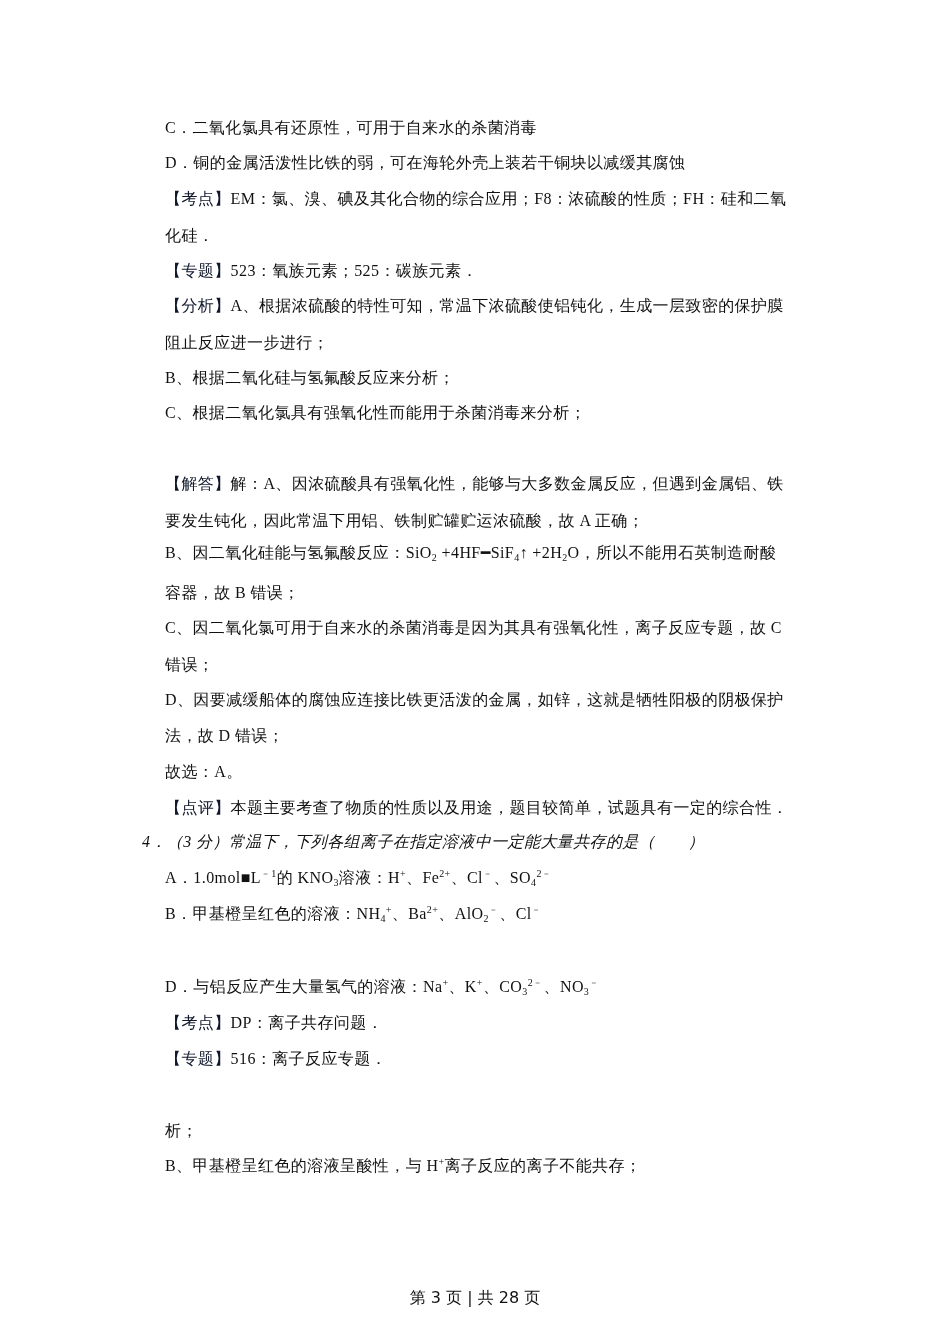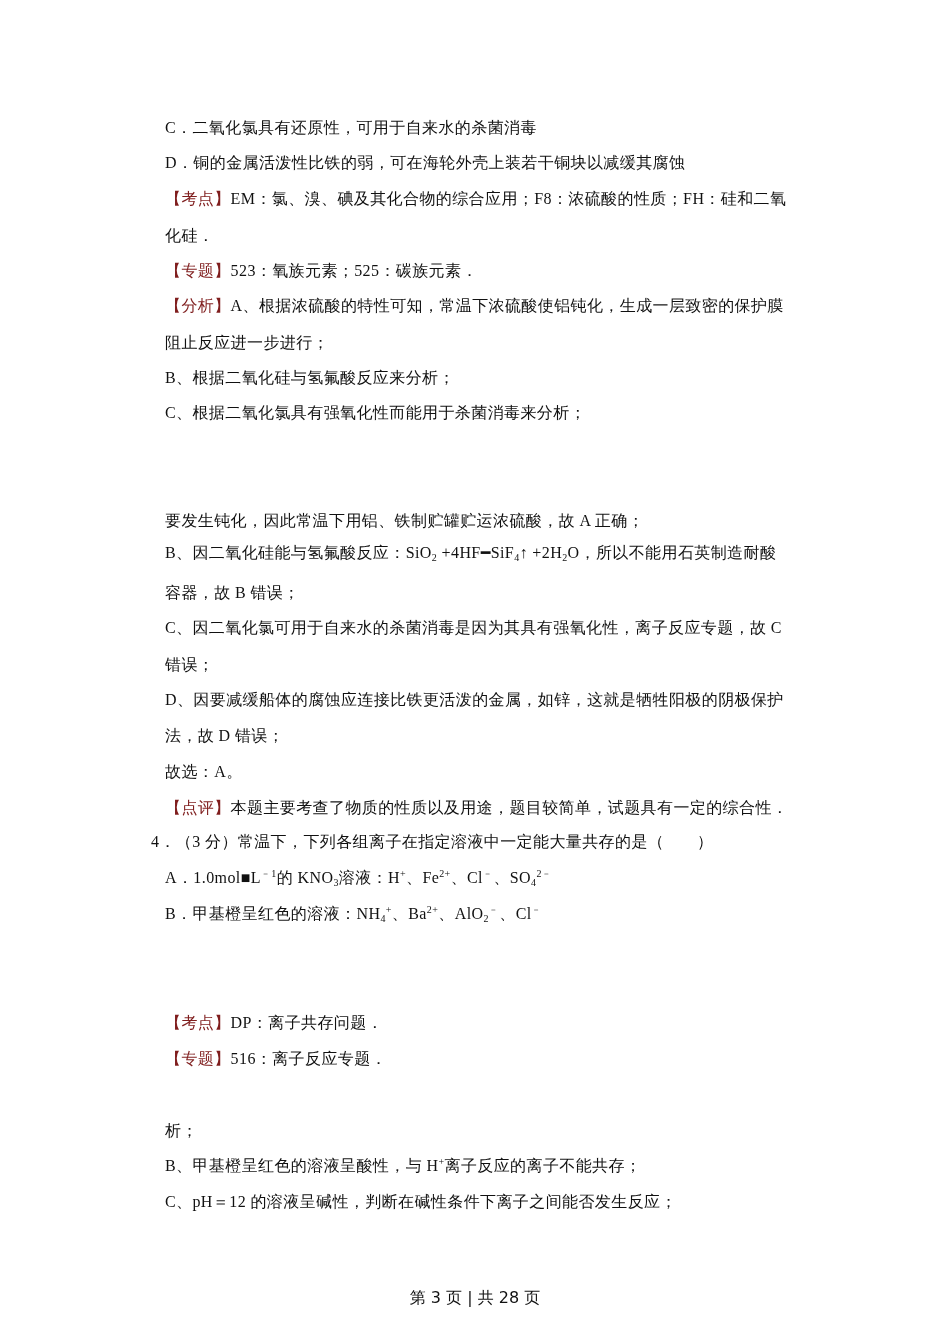--- a/index.html
+++ b/index.html
@@ -6,22 +6,22 @@
   body {
     width: 950px; height: 1344px; position: relative; overflow: hidden;
     font-family: "Liberation Serif", "DejaVu Serif", serif;
     color: #111111;
   }
   .page { position: absolute; left: 0; top: 0; width: 764px; height: 1344px; }
   .line {
     position: absolute; left: 165px; white-space: nowrap;
     font-size: 16px; line-height: 20px; letter-spacing: 0.4px;
   }
-  .line.q { left: 151px; }
-  .tag { color: #7f1d1d; }
+  .line.q { left: 142px; font-style: italic; }
+  .tag { color: #0f172a; }
   sup, sub { font-size: 10px; line-height: 0; }
   sup { vertical-align: 6px; }
   sub { vertical-align: -3px; }
   .footer {
     position: absolute; left: 0; width: 950px; top: 1288px; text-align: center;
     font-family: "DejaVu Sans", sans-serif; font-size: 16px; color: #111;
   }
 </style>
 </head>
 <body>
@@ -40,20 +40,23 @@
     <span class="tag">【专题】</span><span>523：氧族元素；525：碳族元素．</span>
   </div>
 
   <div class="line" style="top:296px">
     <span class="tag">【分析】</span><span>A、根据浓硫酸的特性可知，常温下浓硫酸使铝钝化，生成一层致密的保护膜</span>
   </div>
   <div class="line" style="top:333px">阻止反应进一步进行；</div>
   <div class="line" style="top:368px">B、根据二氧化硅与氢氟酸反应来分析；</div>
   <div class="line" style="top:403px">C、根据二氧化氯具有强氧化性而能用于杀菌消毒来分析；</div>
 
+  <div class="line" style="top:474px">
+    <span class="tag">【解答】</span><span>解：A、因浓硫酸具有强氧化性，能够与大多数金属反应，但遇到金属铝、铁</span>
+  </div>
   <div class="line" style="top:511px">要发生钝化，因此常温下用铝、铁制贮罐贮运浓硫酸，故 A 正确；</div>
 
   <div class="line" style="top:543px">
     <span>B、因二氧化硅能与氢氟酸反应：</span><span><span>SiO</span><sub>2</sub><span> +4HF━SiF</span><sub>4</sub><span>↑ +2H</span><sub>2</sub><span>O</span></span><span>，所以不能用石英制造耐酸</span>
   </div>
   <div class="line" style="top:583px">容器，故 B 错误；</div>
   <div class="line" style="top:618px">C、因二氧化氯可用于自来水的杀菌消毒是因为其具有强氧化性，离子反应专题，故 C</div>
   <div class="line" style="top:655px">错误；</div>
   <div class="line" style="top:690px">D、因要减缓船体的腐蚀应连接比铁更活泼的金属，如锌，这就是牺牲阳极的阴极保护</div>
   <div class="line" style="top:726px">法，故 D 错误；</div>
@@ -67,30 +70,32 @@
 
   <div class="line" style="top:868px">
     <span>A．1.0mol■L</span><sup>﹣1</sup><span>的 KNO</span><sub>3</sub><span>溶液：H</span><sup>+</sup><span>、Fe</span><sup>2+</sup><span>、Cl</span><sup>﹣</sup><span>、SO</span><sub>4</sub><sup>2﹣</sup>
   </div>
 
   <div class="line" style="top:904px">
     <span>B．甲基橙呈红色的溶液：NH</span><sub>4</sub><sup>+</sup><span>、Ba</span><sup>2+</sup><span>、AlO</span><sub>2</sub><sup>﹣</sup><span>、Cl</span><sup>﹣</sup>
   </div>
 
 
+  <div class="line" style="top:977px">
+    <span>D．与铝反应产生大量氢气的溶液：Na</span><sup>+</sup><span>、K</span><sup>+</sup><span>、CO</span><sub>3</sub><sup>2﹣</sup><span>、NO</span><sub>3</sub><sup>﹣</sup>
+  </div>
 
   <div class="line" style="top:1013px">
     <span class="tag">【考点】</span><span>DP：离子共存问题．</span>
   </div>
 
   <div class="line" style="top:1049px">
     <span class="tag">【专题】</span><span>516：离子反应专题．</span>
   </div>
 
   <div class="line" style="top:1121px">析；</div>
 
   <div class="line" style="top:1156px">
     <span>B、甲基橙呈红色的溶液呈酸性，与 H</span><sup>+</sup><span>离子反应的离子不能共存；</span>
   </div>
-  <div class="line" style="top:1192px">C、pH＝12 的溶液呈碱性，判断在碱性条件下离子之间能否发生反应；</div>
 
   <div class="footer">第 3 页 | 共 28 页</div>
 </div>
 
 </body></html>

